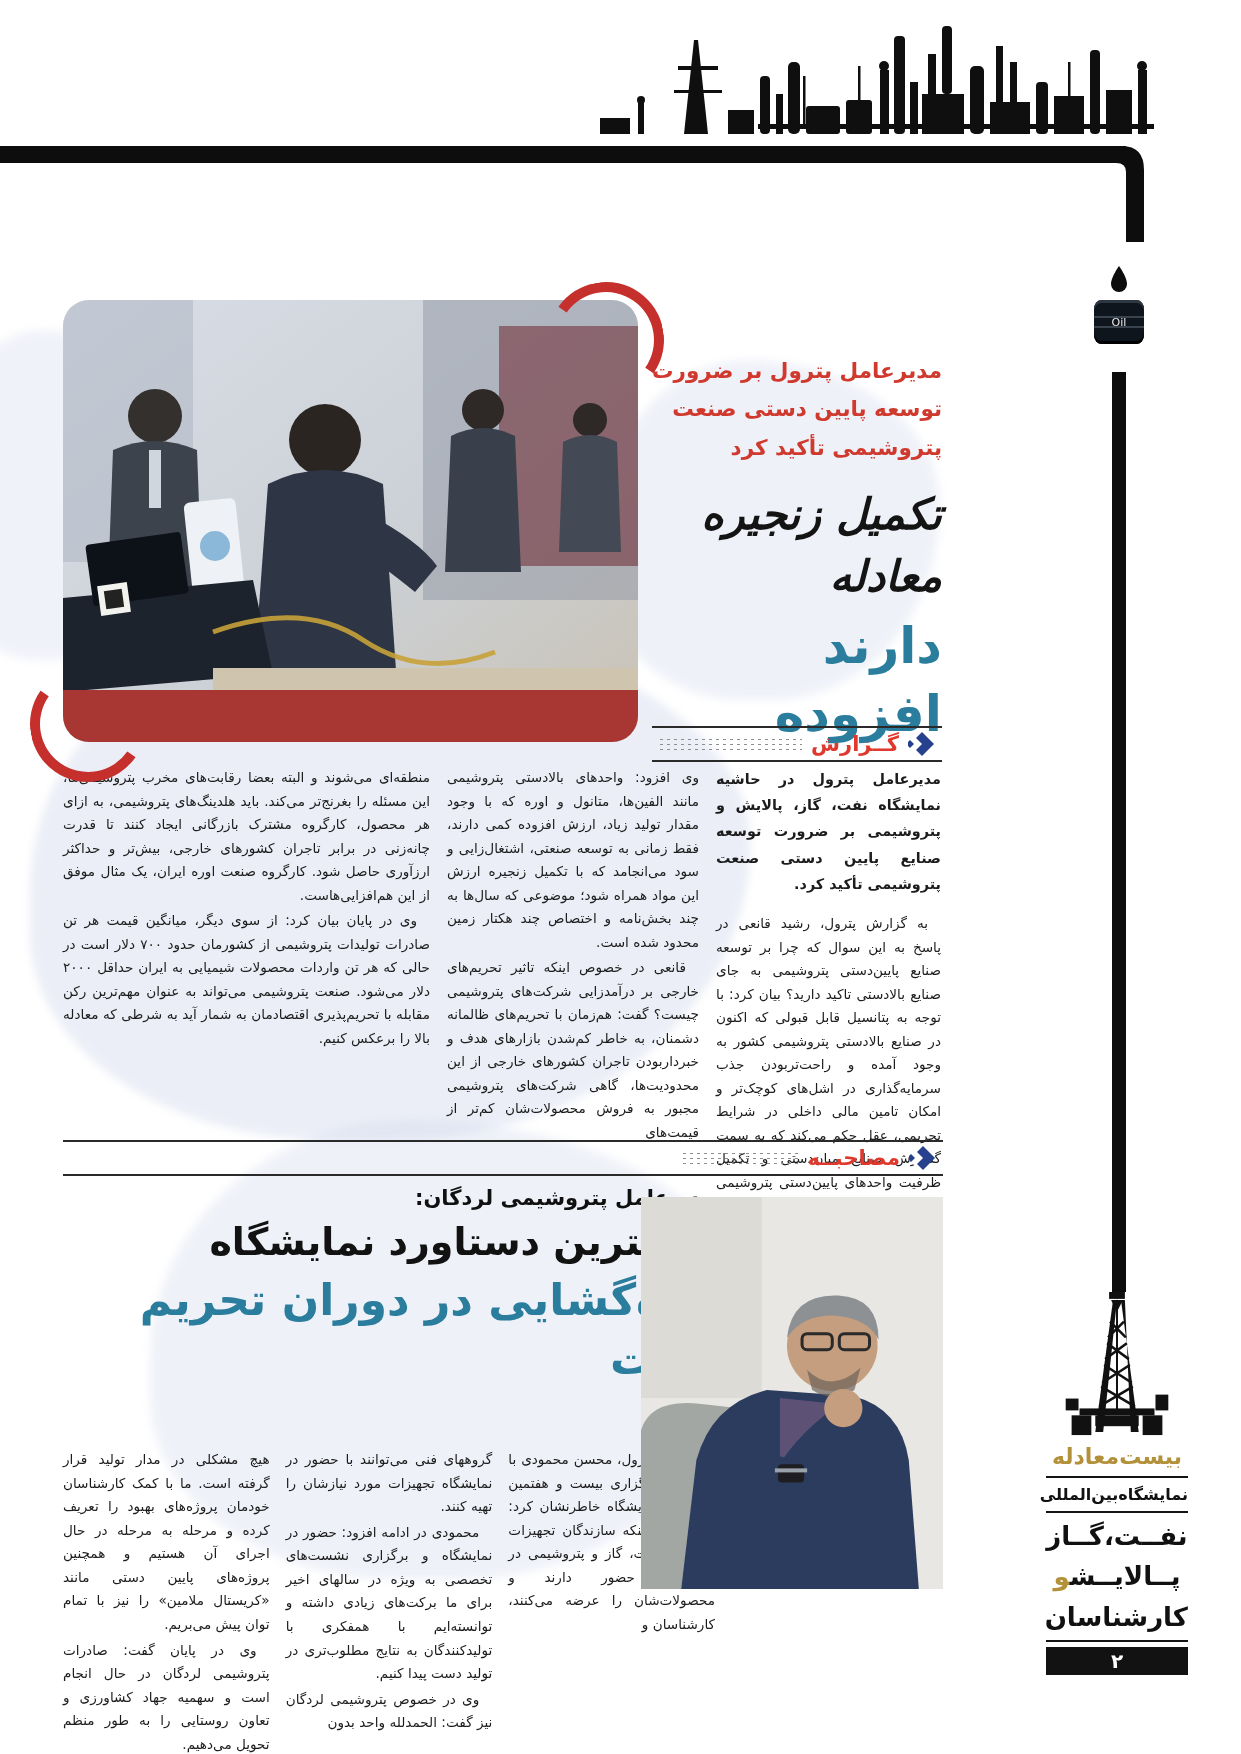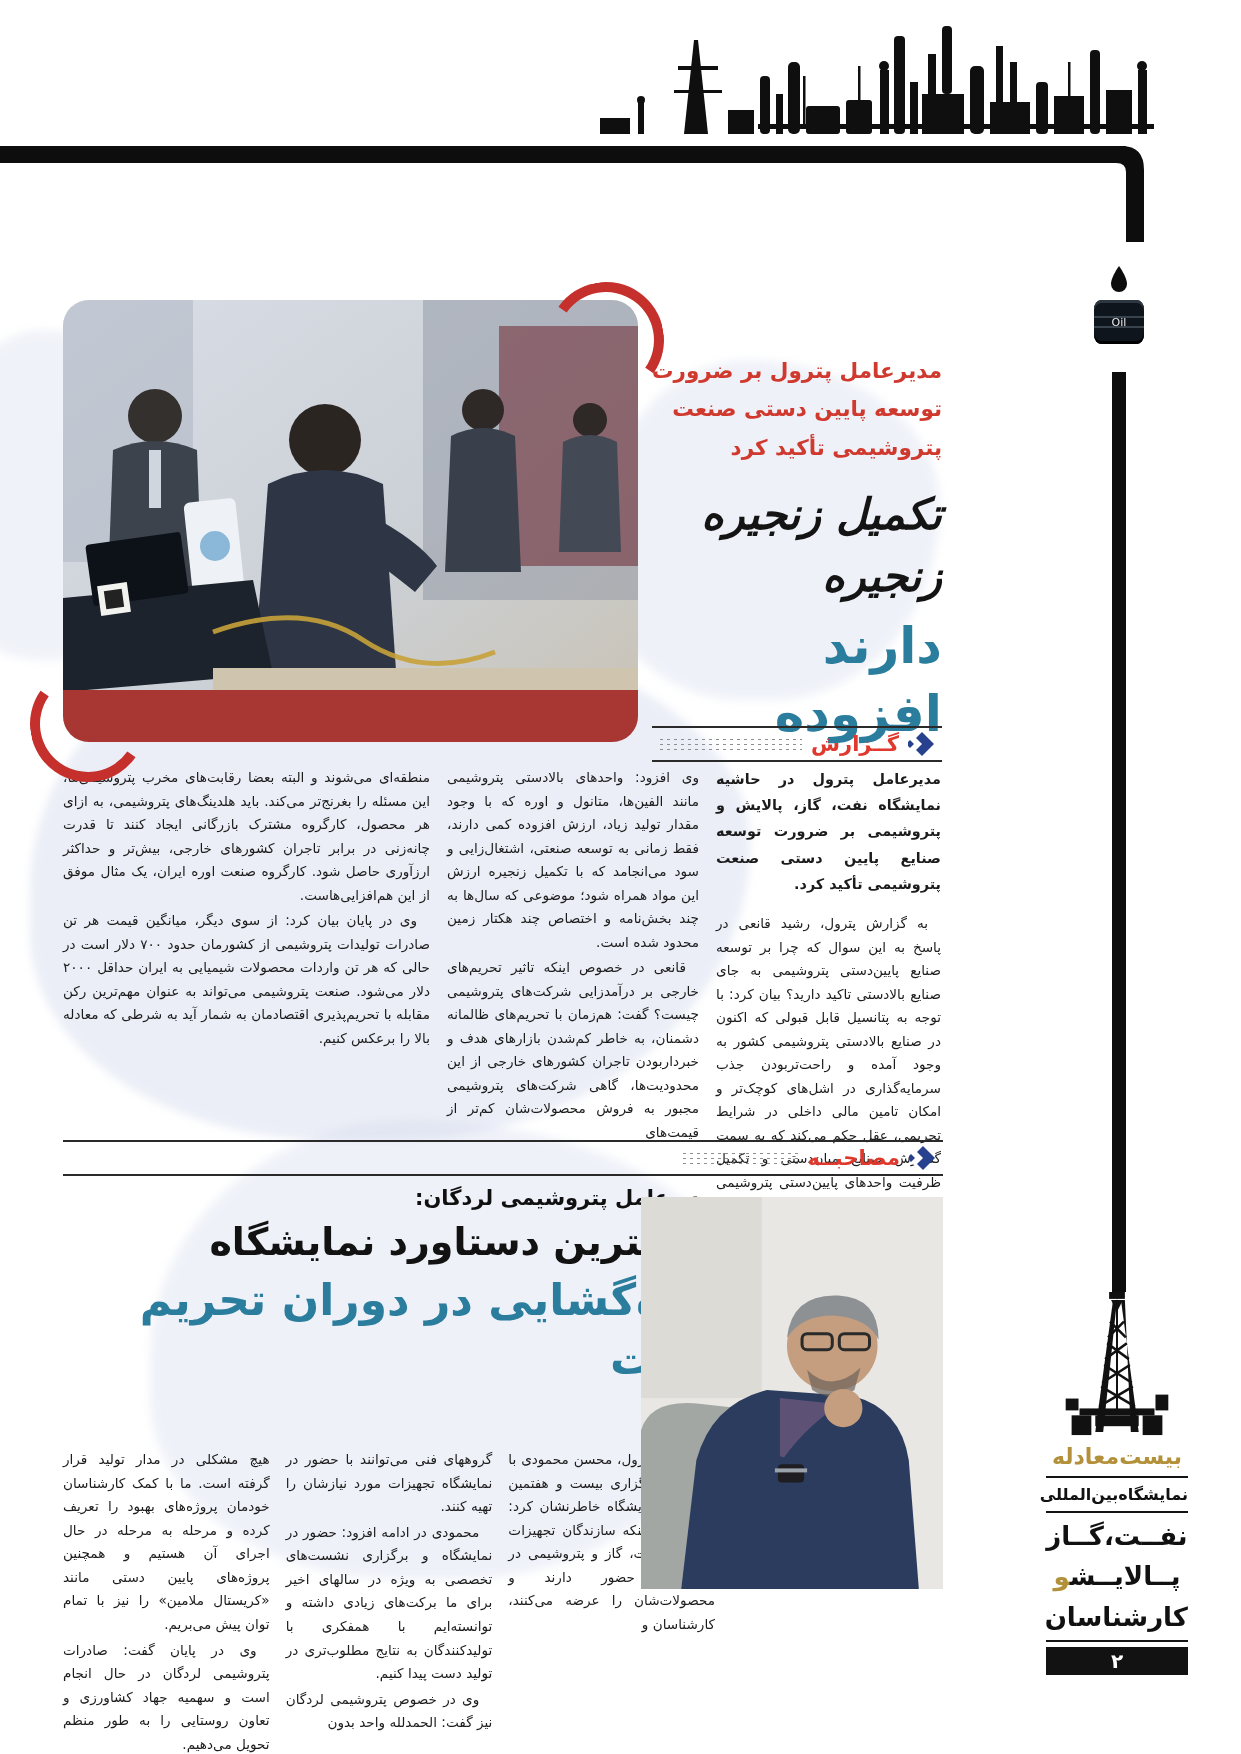--- a/index.html
+++ b/index.html
@@ -167,21 +167,21 @@
       <rect x="42" y="290" width="18" height="18" fill="#222" transform="rotate(-8 51 299)"></rect>
       <rect x="150" y="368" width="425" height="26" fill="#cfc5ae"></rect>
       <path d="M150 332 Q240 300 300 340 T432 352" stroke="#c8a23a" stroke-width="5" fill="none" opacity="0.9"></path>
       <rect x="0" y="390" width="575" height="52" fill="#a83633"></rect>
     </svg>
   </div>
 
   <div class="r-head">
     <div class="r-kicker">مدیرعامل پترول بر ضرورت توسعه پایین دستی صنعت پتروشیمی تأکید کرد</div>
     <div class="r-h1">تکمیل زنجیره</div>
-    <div class="r-h1" style="margin-top:0;">زنجیره</div>
+    <div class="r-h1" style="margin-top:0;">معادله</div>
     <div class="r-h3">دارند افزوده</div>
   </div>
 
   <div class="secbar" style="left:652px;top:726px;width:278px;">
     <span>
       <svg width="28" height="24" viewBox="0 0 28 24">
         <polygon points="14,0 26,12 14,24 2,12" fill="#27418f"></polygon>
         <polygon points="6,4 14,12 6,20 -2,12" fill="#ffffff"></polygon>
         <polygon points="2,8 6,12 2,16 -2,12" fill="#27418f"></polygon>
       </svg>

